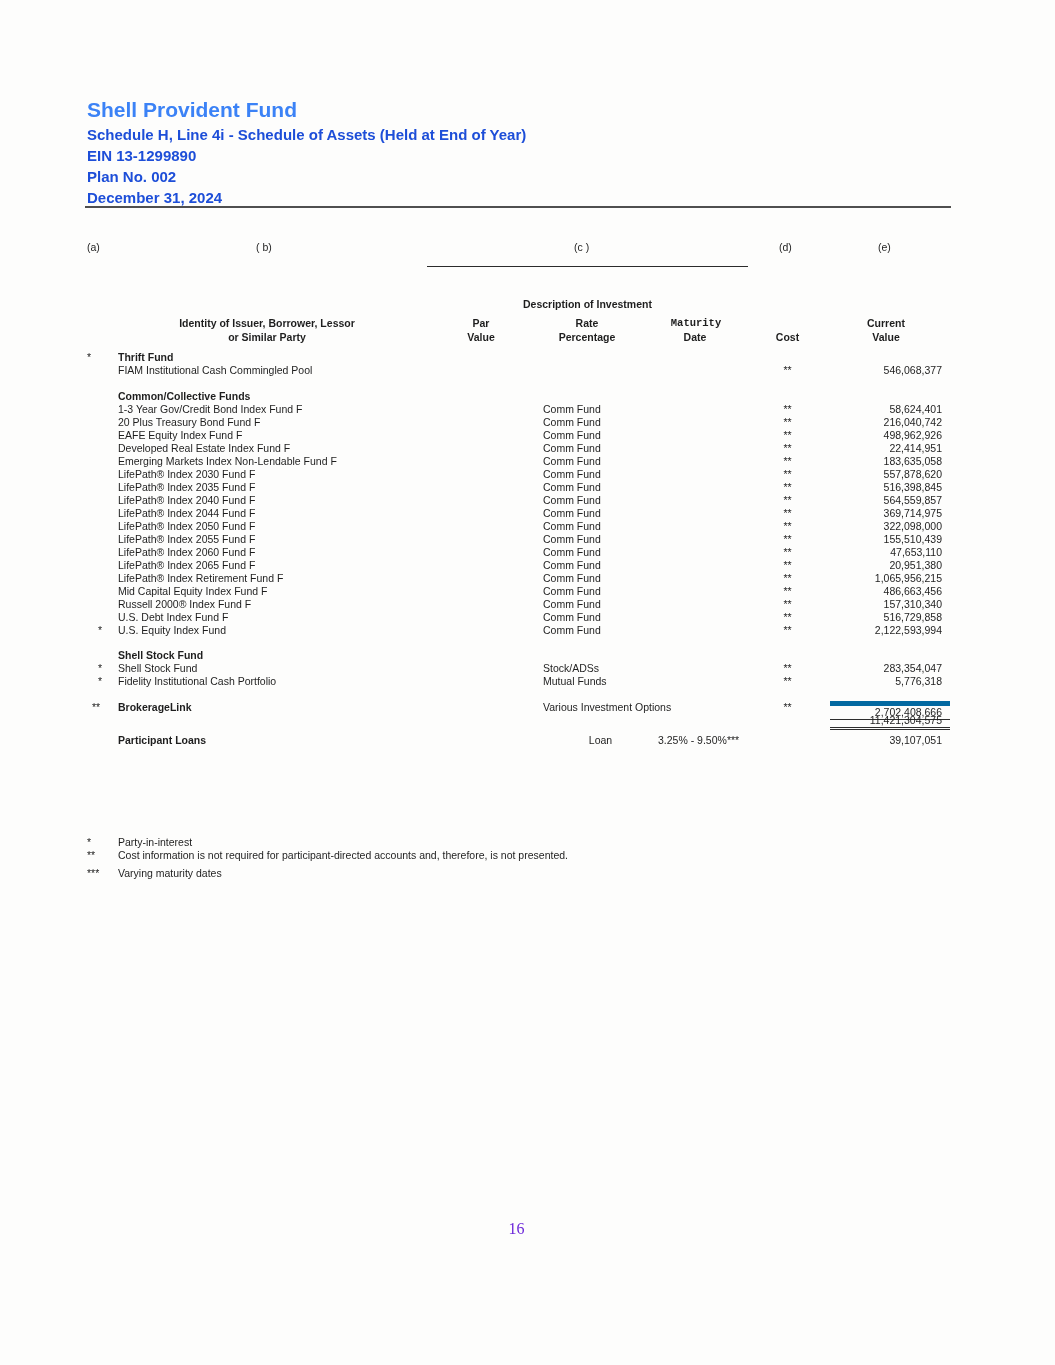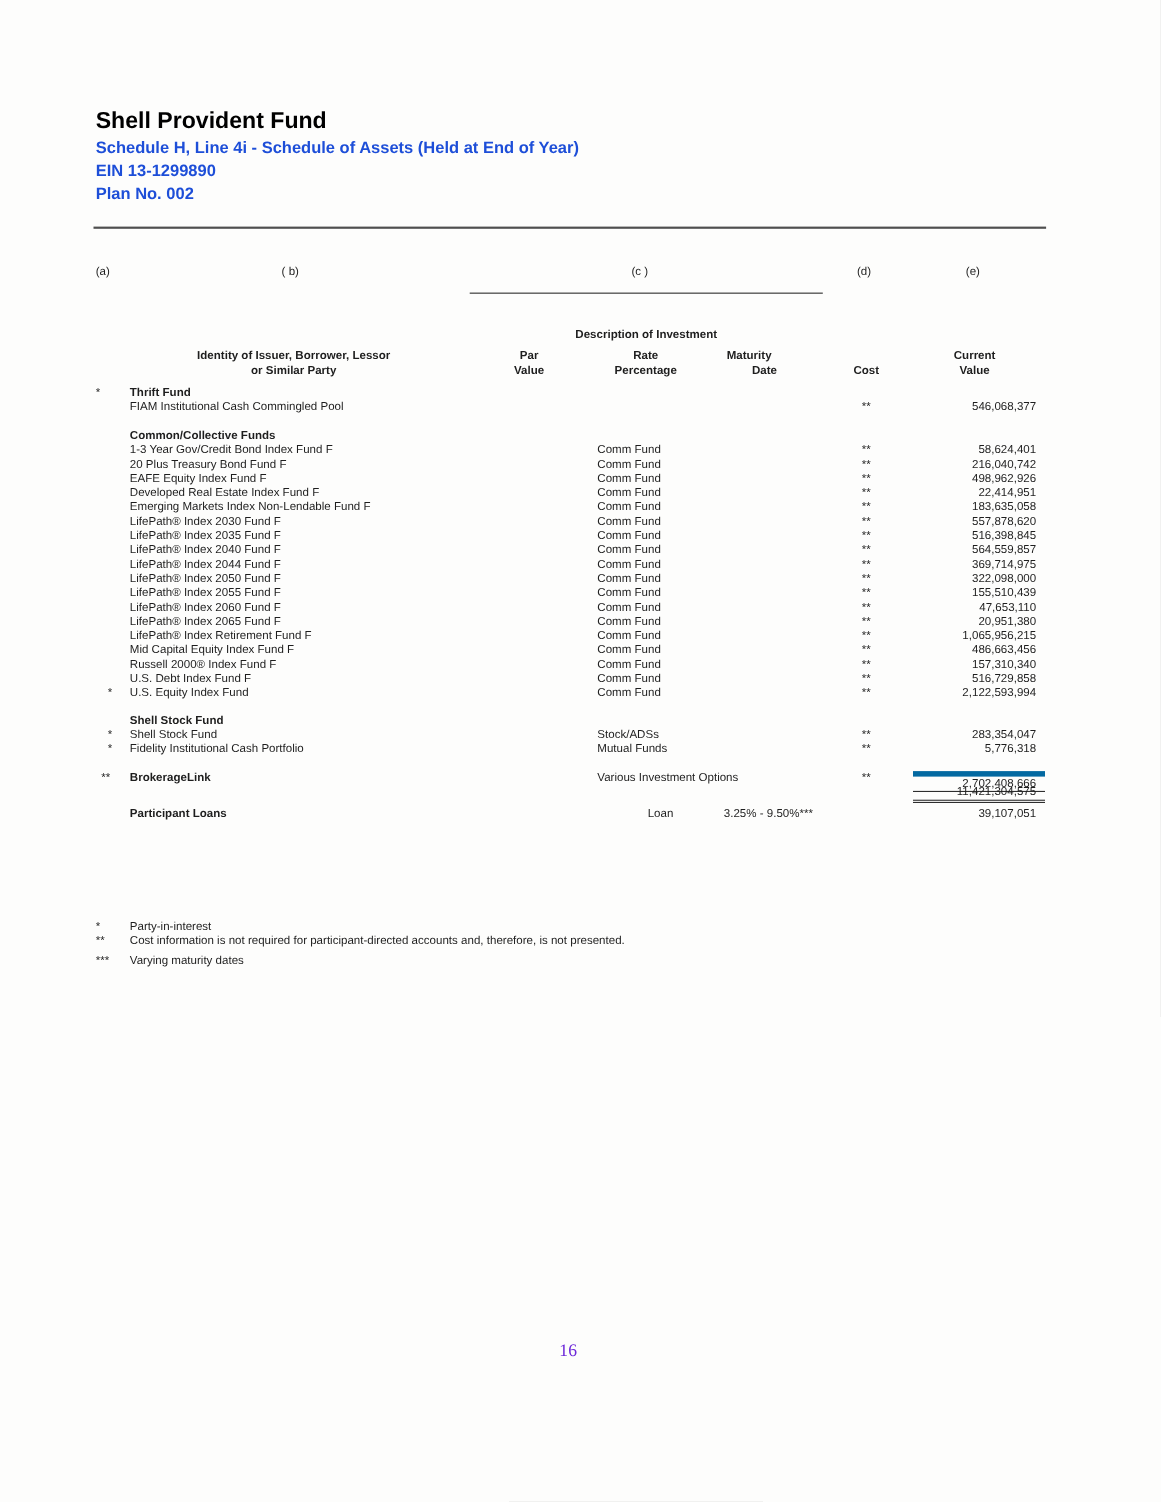--- a/index.html
+++ b/index.html
@@ -7,21 +7,21 @@
     position:relative;
     width:1055px;height:1365px;
     margin:0 auto;
     background:#fdfdfc;
     font-family:"Liberation Sans", sans-serif;
     color:#1e1e1e;
     overflow:hidden;
   }
   
   .hdr{position:absolute;left:87px;top:96px;}
-  .hdr h1{margin:0;font-size:21px;line-height:28px;font-weight:bold;color:#000000;}
+  .hdr h1{margin:0;font-size:21px;line-height:28px;font-weight:bold;color:#3b82f6;}
   .hdr p{margin:0;font-size:15px;line-height:21px;font-weight:bold;color:#1d4ed8;}
   .top-rule{position:absolute;left:85px;top:206px;width:866px;height:2px;background:#4f4f4f;}
 
   
   .colhead{position:absolute;font-size:10.5px;line-height:13px;white-space:nowrap;}
   .ctr{text-align:center;margin-top:46px;}
   .bold{font-weight:bold;}
   .desc-underline{position:absolute;left:427px;top:266px;width:321px;border-top:1.5px solid #2b2b2b;height:0;}
 
   
@@ -54,20 +54,21 @@
 </head>
 <body>
 
 <div class="page">
 
   <div class="hdr">
     <h1>Shell Provident Fund</h1>
     <p>Schedule H, Line 4i - Schedule of Assets (Held at End of Year)</p>
     <p>EIN 13-1299890</p>
     <p>Plan No. 002</p>
+    <p>December 31, 2024</p>
   </div>
   <div class="top-rule"></div>
 
   <div class="colhead" style="left:85px;top:241px;padding-left:2px;">(a)</div>
   <div class="colhead" style="left:256px;top:241px;">( b)</div>
   <div class="colhead" style="left:574px;top:241px;">(c )</div>
   <div class="colhead" style="left:779px;top:241px;">(d)</div>
   <div class="colhead" style="left:878px;top:241px;">(e)</div>
 
   <div class="colhead ctr bold" style="left:427px;top:252px;width:321px;">Description of Investment</div>
@@ -75,21 +76,21 @@
 
   <div class="colhead ctr bold" style="left:117px;top:271px;width:300px;">Identity of Issuer, Borrower, Lessor</div>
   <div class="colhead ctr bold" style="left:117px;top:285px;width:300px;">or Similar Party</div>
 
   <div class="colhead ctr bold" style="left:431px;top:271px;width:100px;">Par</div>
   <div class="colhead ctr bold" style="left:431px;top:285px;width:100px;">Value</div>
 
   <div class="colhead ctr bold" style="left:537px;top:271px;width:100px;">Rate</div>
   <div class="colhead ctr bold" style="left:537px;top:285px;width:100px;">Percentage</div>
 
-  <div class="colhead ctr bold" style="left:631px;top:271px;width:100px;">Maturity</div>
+  <div class="colhead ctr bold" style="left:646px;top:271px;width:100px;font-family:Liberation Mono, monospace;">Maturity</div>
   <div class="colhead ctr bold" style="left:645px;top:285px;width:100px;">Date</div>
 
   <div class="colhead ctr bold" style="left:745px;top:285px;width:85px;">Cost</div>
 
   <div class="colhead ctr bold" style="left:836px;top:271px;width:100px;">Current</div>
   <div class="colhead ctr bold" style="left:836px;top:285px;width:100px;">Value</div>
 
   <div class="tbody">
       <div class="trow">
         <div class="cell c-mark ml">*</div>

